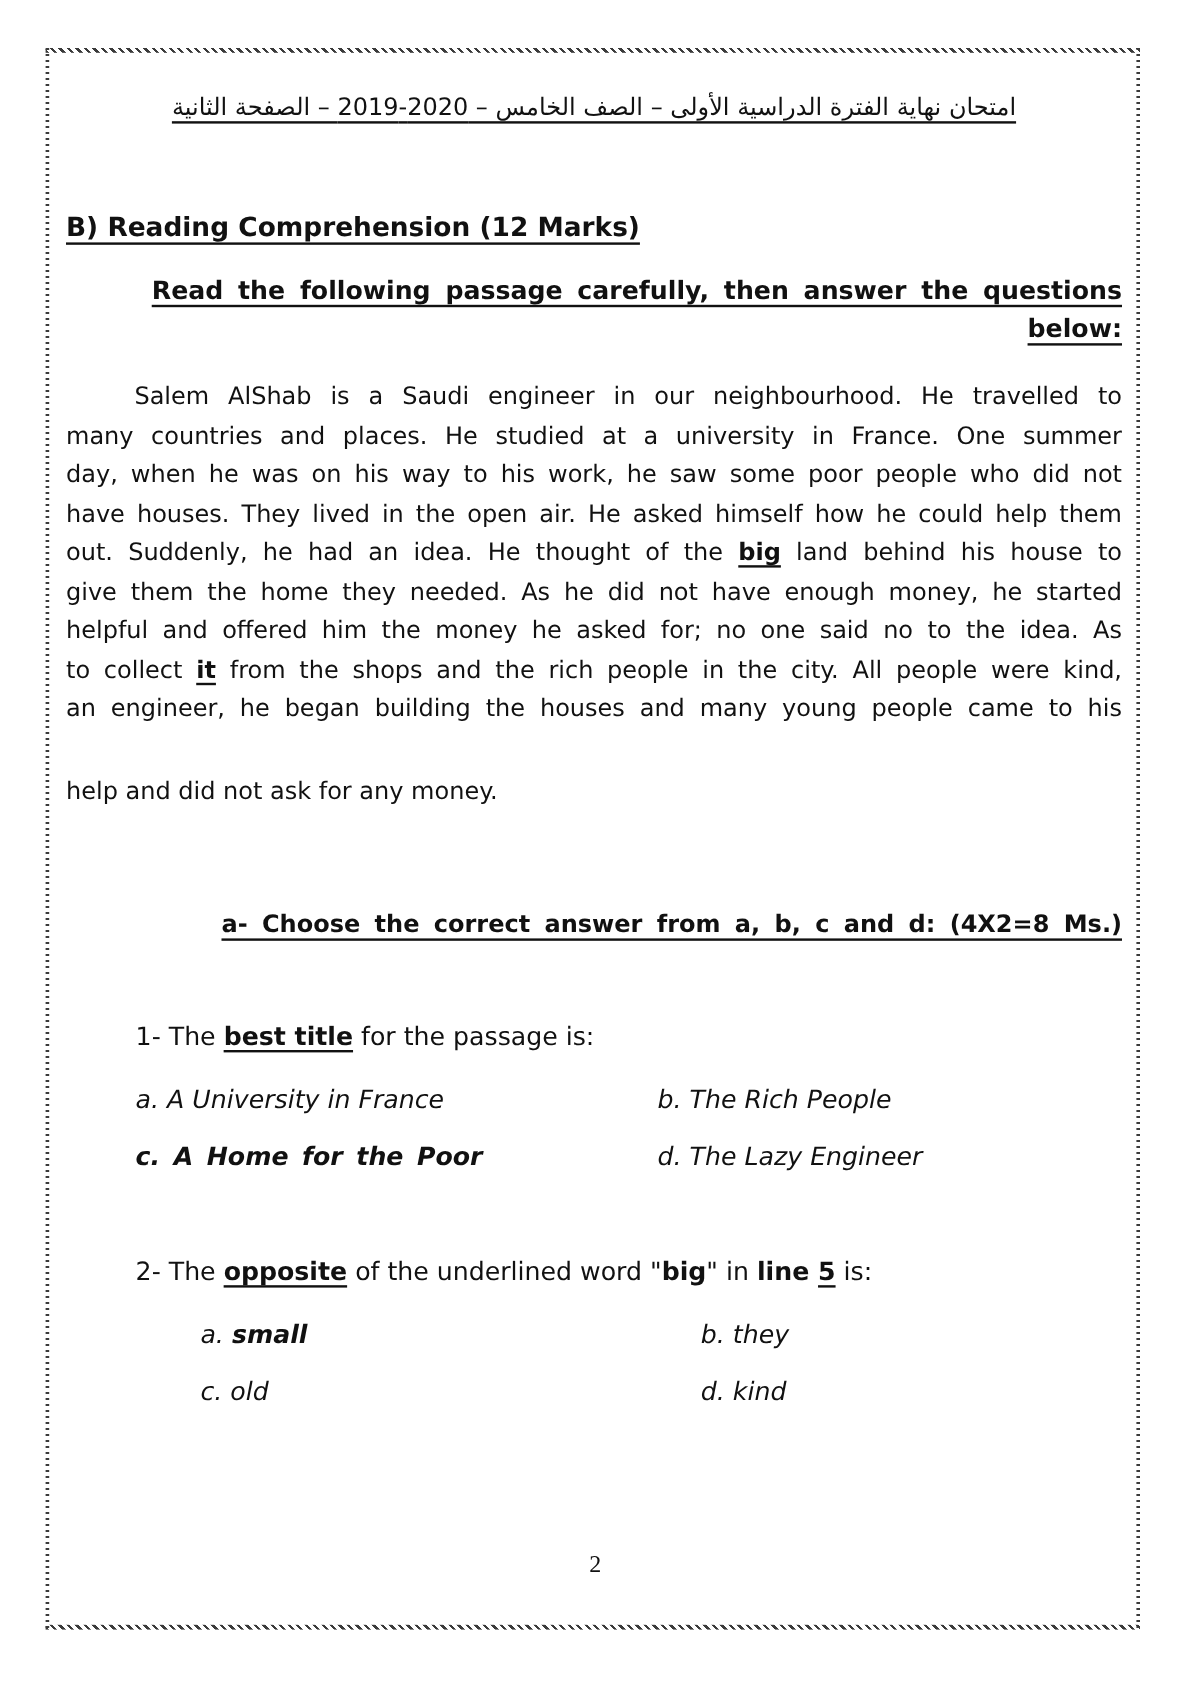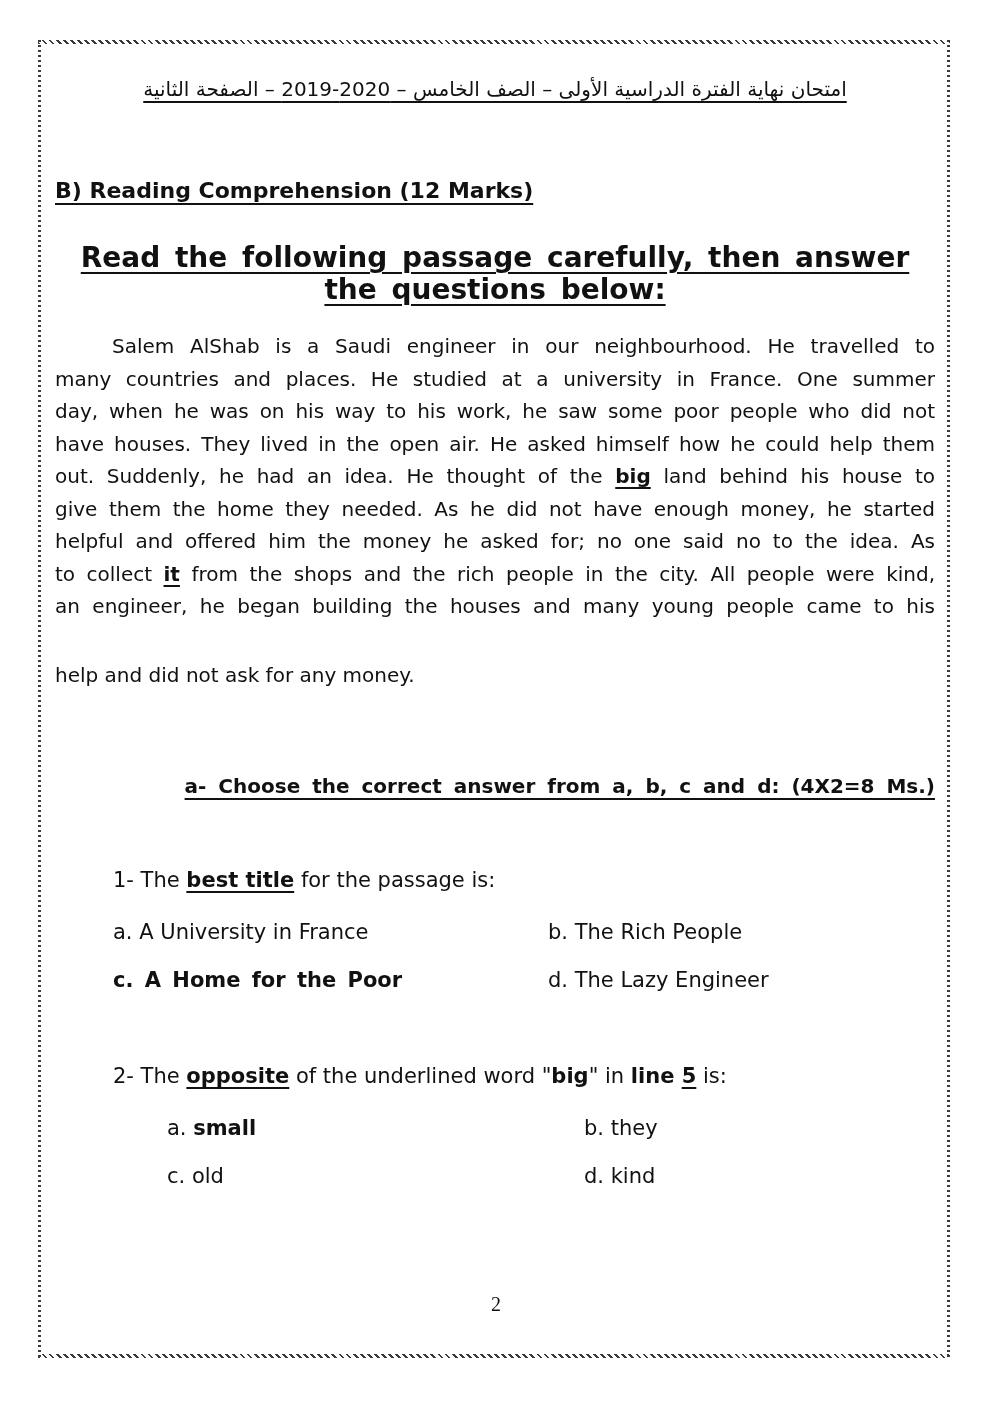--- a/index.html
+++ b/index.html
@@ -40,23 +40,23 @@
   .arabic span { text-decoration: underline; text-underline-offset: 5px; }
 
   .doc-title {
     margin-top: 72px;
     text-align: left;
     font-size: 22px;
     font-weight: bold;
     line-height: 30px;
   }
   .instruction {
-    margin-top: 36px;
-    text-align: center;
-    font-size: 28px;
+    margin-top: 20px;
+    text-align: right;
+    font-size: 21px;
     font-weight: bold;
     word-spacing: 5px;
     line-height: 32px;
   }
   .u2 { text-decoration: underline; text-decoration-thickness: 2px; text-underline-offset: 5px; }
 
   .passage {
     margin-top: 24px;
     font-size: 20px;
     line-height: 32.5px;
@@ -71,21 +71,21 @@
     font-size: 20px;
     font-weight: bold;
     word-spacing: 5px;
     line-height: 30px;
     text-align: right;
   }
 
   .q { font-size: 21px; line-height: 30px; margin-left: 58px; }
   .q1 { margin-top: 64px; }
   .q2 { margin-top: 66px; }
-  .opts { display: grid; grid-template-columns: 435px 1fr; row-gap: 18px; margin-top: 22px; }
+  .opts { display: grid; grid-template-columns: 435px 1fr; row-gap: 18px; margin-top: 22px; font-style: italic; }
   .q2 .opts { margin-left: 54px; grid-template-columns: 417px 1fr; }
   .opt { white-space: nowrap; }
 
   .b { font-weight: bold; }
   .bws { word-spacing: 4px; }
   .u { text-decoration: underline; text-decoration-thickness: 2px; text-underline-offset: 4px; }
 
   .page-num {
     position: absolute;
     left: 0; width: 100%;

